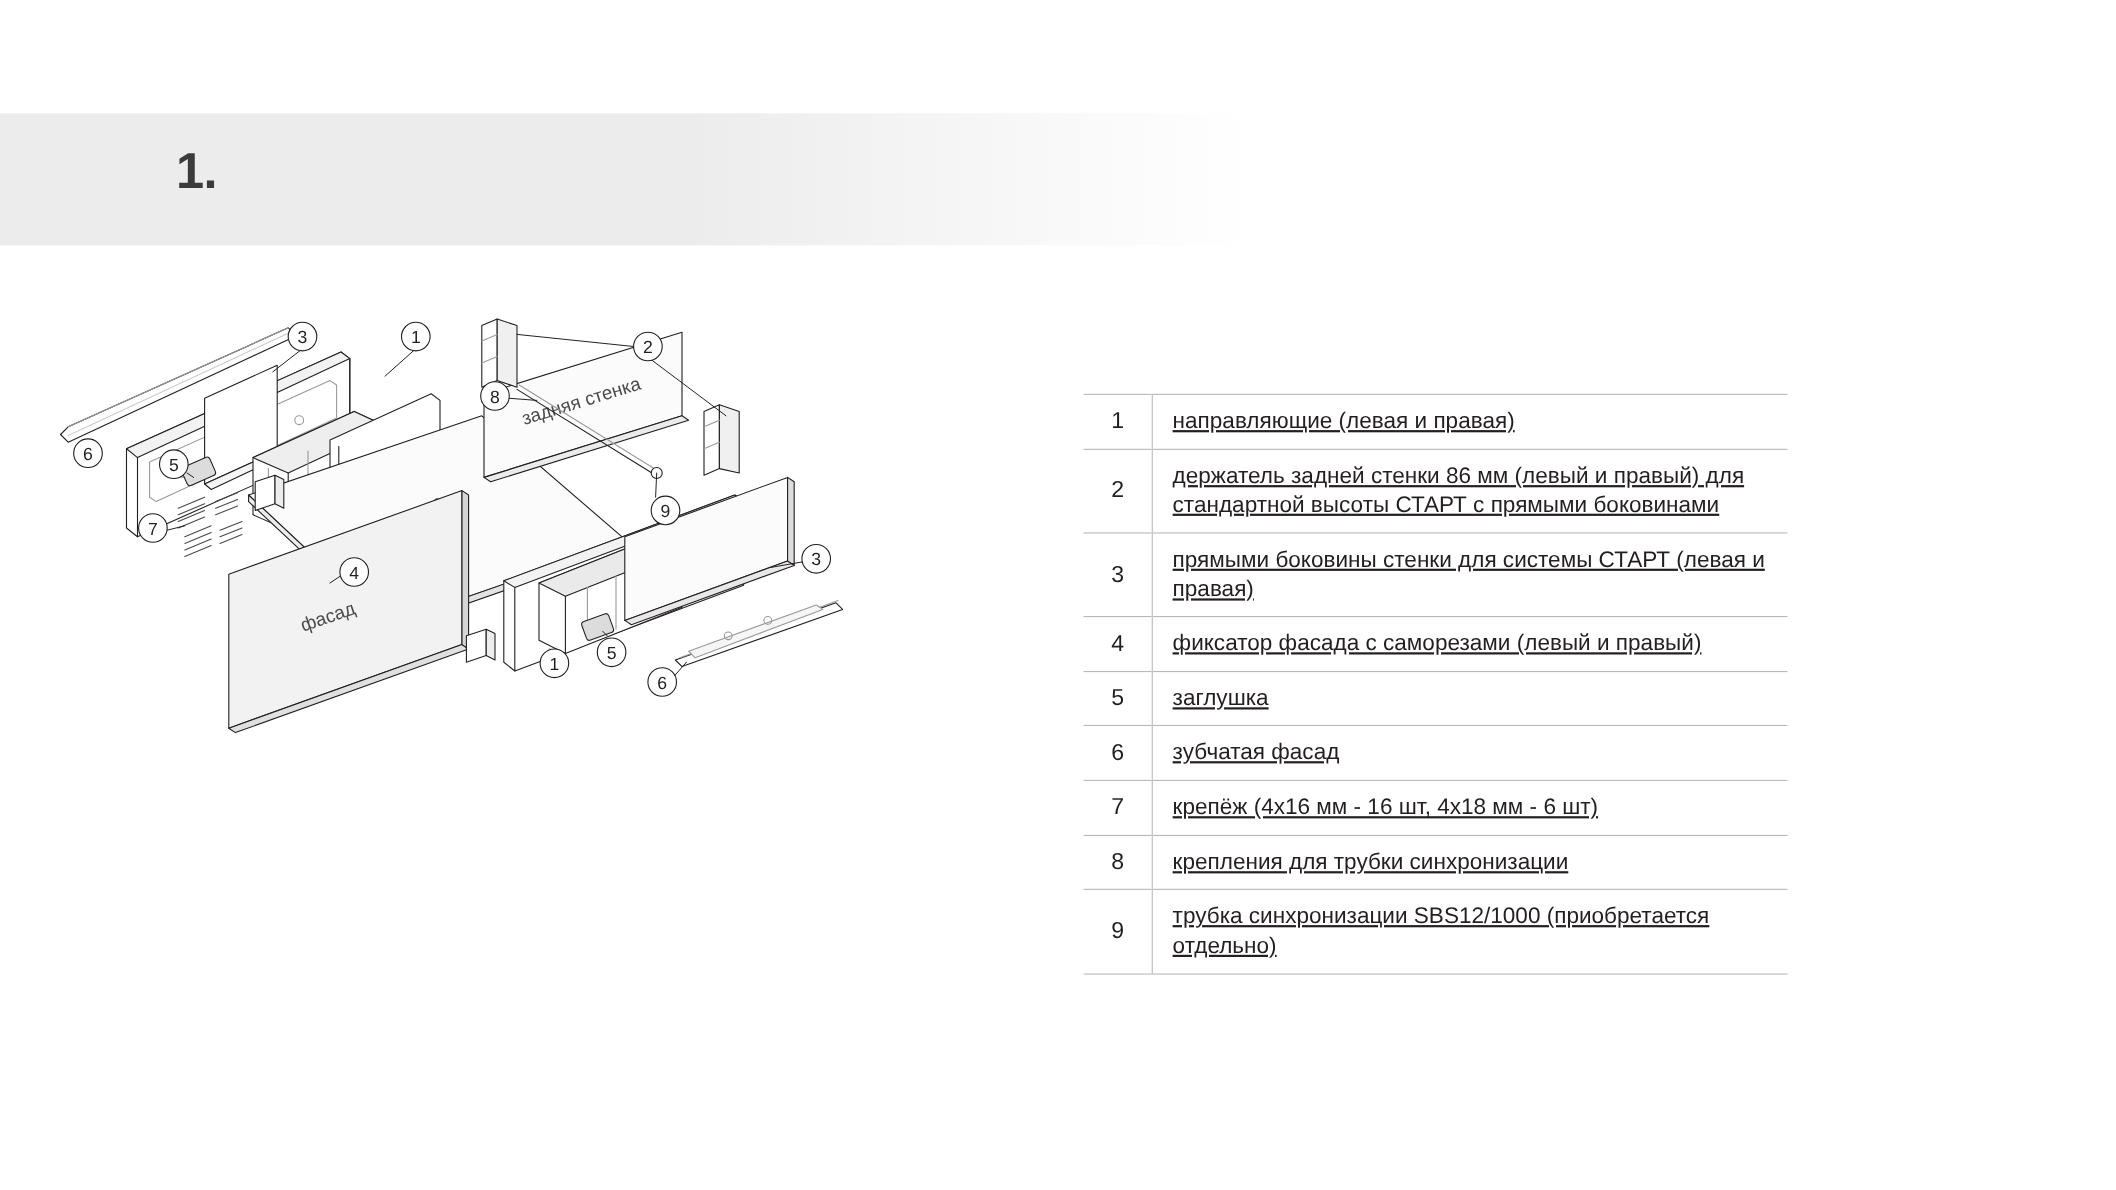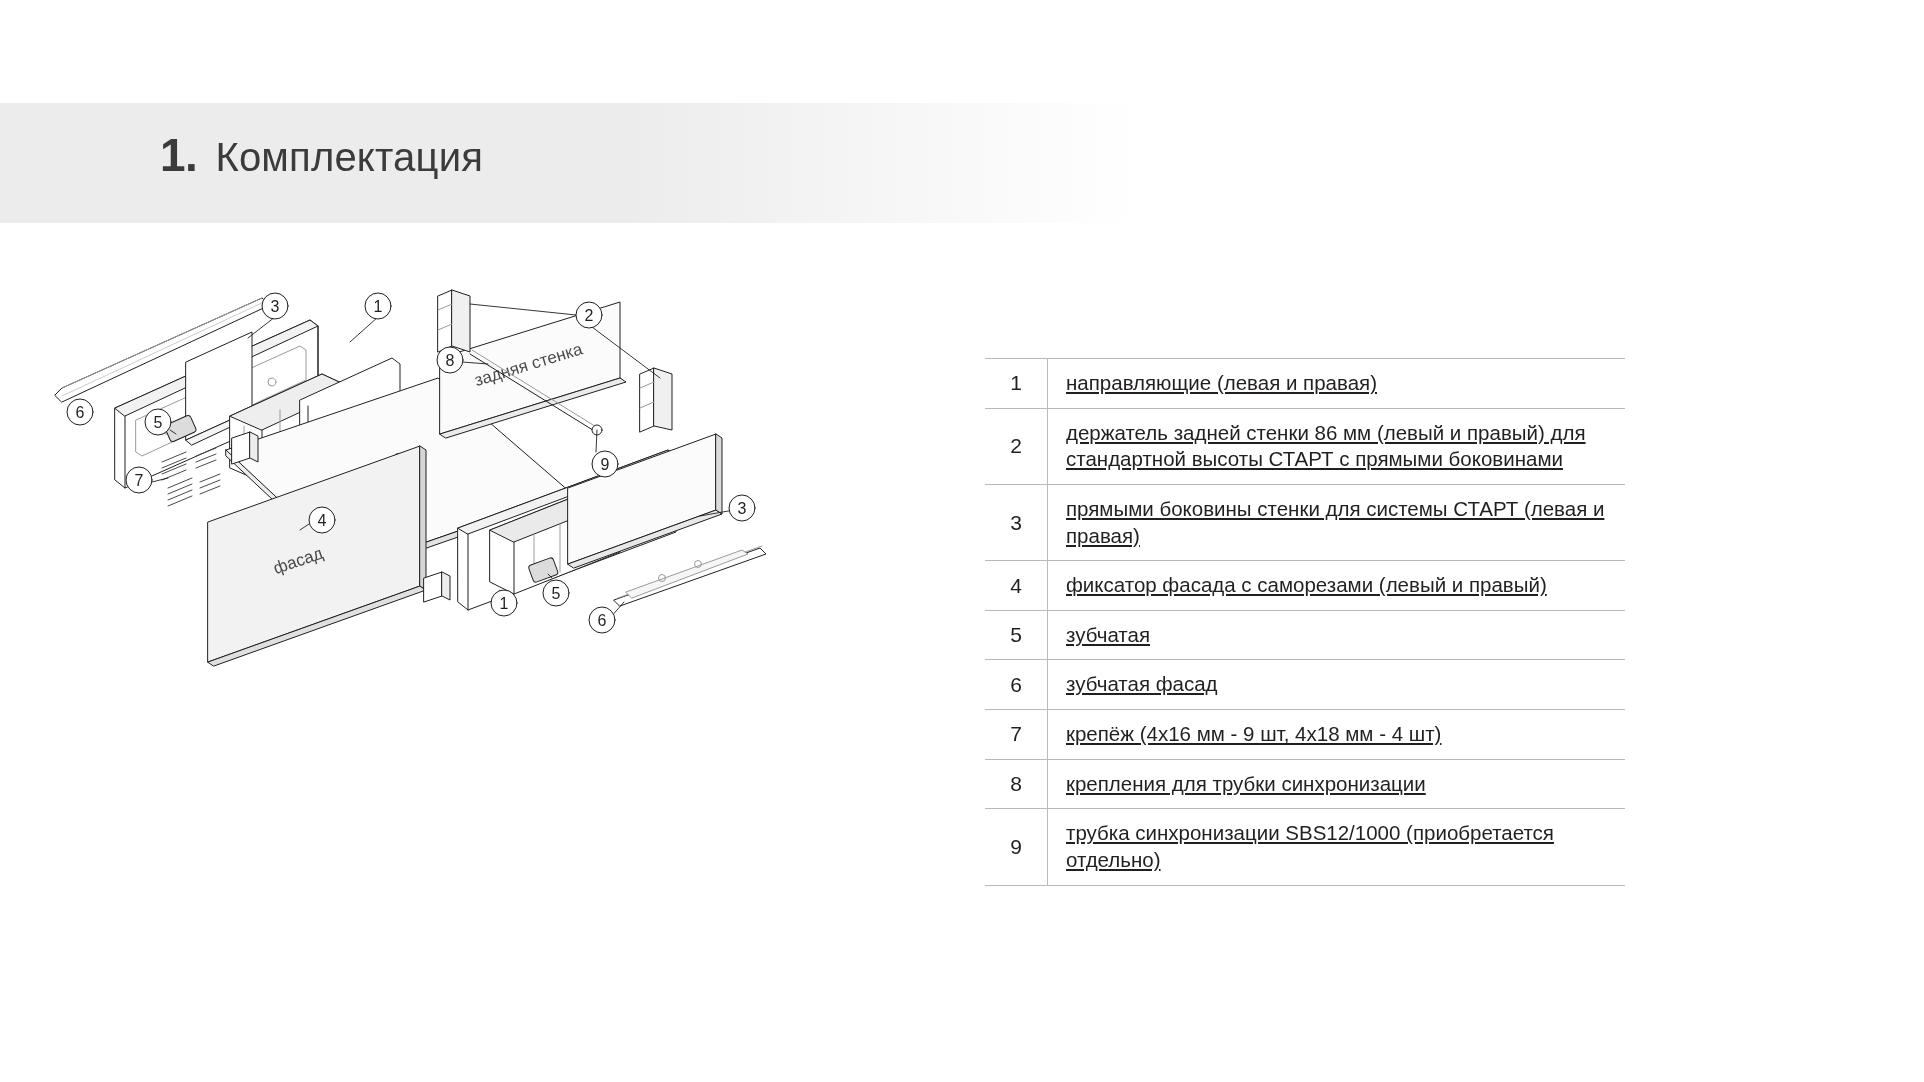--- a/index.html
+++ b/index.html
@@ -97,21 +97,20 @@
     font-size: 17px;
     fill: #4a4a4a;
   }
 </style>
 </head>
 <body>
 
 <div id="header-band"></div>
 <div id="header-inner">
   <span id="section-number">1.</span>
-  <span id="section-title">Комплектация</span>
 </div>
 
 <div id="diagram">
 <svg width="980" height="560" viewBox="0 0 980 560" xmlns="http://www.w3.org/2000/svg" fill="none" stroke="#231f20" stroke-width="1" stroke-linejoin="round" stroke-linecap="round">
 
   <g>
 
     <polygon points="55,165 62,158 262,68 270,75 62,172" fill="#ffffff" stroke="#231f20"></polygon>
     <line x1="62" y1="158" x2="262" y2="68" stroke="#9a9a9a"></line>
     <line x1="62" y1="166" x2="264" y2="72" stroke="#cccccc"></line>
@@ -324,29 +323,29 @@
     <tr>
       <td class="num">3</td>
       <td class="desc">прямыми боковины стенки для системы СТАРТ (левая и правая)</td>
     </tr>
     <tr>
       <td class="num">4</td>
       <td class="desc">фиксатор фасада с саморезами (левый и правый)</td>
     </tr>
     <tr>
       <td class="num">5</td>
-      <td class="desc">зубчатая</td>
+      <td class="desc">заглушка</td>
     </tr>
     <tr>
       <td class="num">6</td>
       <td class="desc">зубчатая фасад</td>
     </tr>
     <tr>
       <td class="num">7</td>
-      <td class="desc">крепёж (4х16 мм - 9 шт, 4х18 мм - 4 шт)</td>
+      <td class="desc">крепёж (4х16 мм - 16 шт, 4х18 мм - 6 шт)</td>
     </tr>
     <tr>
       <td class="num">8</td>
       <td class="desc">крепления для трубки синхронизации</td>
     </tr>
     <tr>
       <td class="num">9</td>
       <td class="desc">трубка синхронизации SBS12/1000 (приобретается отдельно)</td>
     </tr>
   </tbody>

